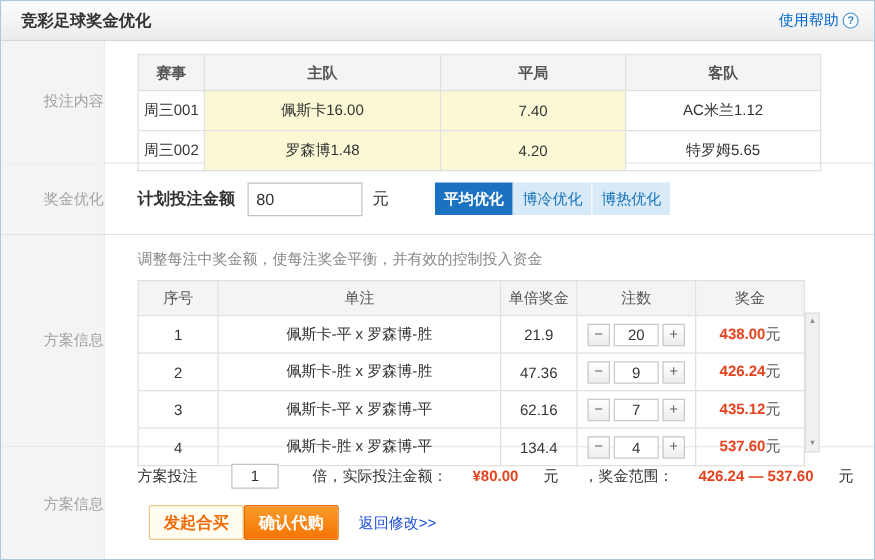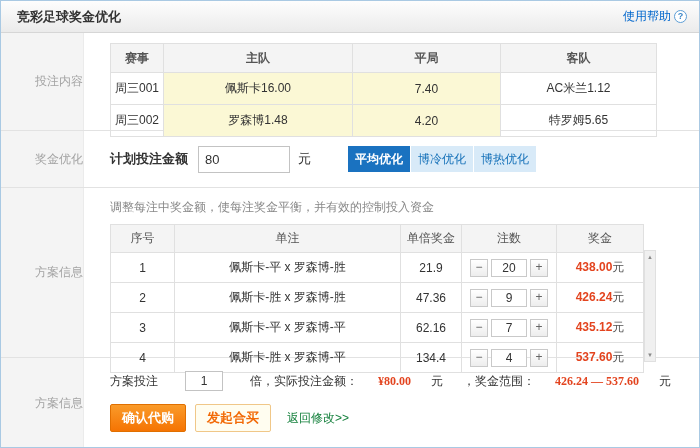--- a/index.html
+++ b/index.html
@@ -43,27 +43,27 @@
   .prize-unit{color:#555;font-weight:normal;}
   .stepper{display:inline-flex;align-items:center;gap:3px;vertical-align:middle;}
   .step-btn{width:18px;height:18px;box-sizing:border-box;border:1px solid #c9c9c9;background:linear-gradient(#fff,#ededed);line-height:15px;text-align:center;color:#666;cursor:pointer;}
   .step-val{width:36px;height:18px;box-sizing:border-box;border:1px solid #c9c9c9;text-align:center;background:#fff;font-size:12px;font-family:inherit;color:#333;padding:0;}
   .vscroll{width:12px;height:112px;margin-top:26px;box-sizing:border-box;background:#f0f0f0;border:1px solid #e0e0e0;display:flex;flex-direction:column;justify-content:space-between;align-items:center;cursor:pointer;}
   .vs-arrow{font-size:6px;color:#8a8a8a;padding:3px 0;line-height:6px;}
   
   .s4 .content{padding-top:13px;}
   .confirm-line{display:flex;align-items:center;color:#333;gap:20px;}
   .mult-input{width:38px;height:20px;box-sizing:border-box;border:1px solid #c3c3c3;text-align:center;margin:0 7px;font-size:12px;font-family:inherit;color:#333;}
-  .red{color:#e3441f;font-weight:bold;font-family:Liberation Serif, serif;}
+  .red{color:#e3441f;font-weight:bold;}
   .dark{color:#333;}
   .confirm-buttons{display:flex;align-items:center;margin-top:13px;}
   .btn{height:28px;width:76px;box-sizing:border-box;font-size:13px;font-weight:bold;border-radius:2px;cursor:pointer;font-family:inherit;}
   .btn-purchase{background:linear-gradient(#fa9b2a,#f57403);border:1px solid #e06f00;color:#fff;}
   .btn-group{background:#fffdf0;border:1px solid #f0c788;color:#f26a07;margin-left:9px;}
-  .back-link{color:#15803d;margin-left:16px;cursor:pointer;}
+  .back-link{color:#1d4ed8;margin-left:16px;cursor:pointer;}
 </style>
 </head>
 <body>
 
 <div class="page">
 
   <div class="hdr">
     <span class="hdr-title">竞彩足球奖金优化</span>
     <span class="help">
       <span>使用帮助</span>
@@ -217,20 +217,20 @@
         <span>方案投注</span>
         <input class="mult-input" type="text" value="1" style="">
         <span>倍，实际投注金额：</span>
         <span class="red">¥80.00</span>
         <span class="dark">元</span>
         <span>，奖金范围：</span>
         <span class="red">426.24 — 537.60</span>
         <span class="dark">元</span>
       </div>
       <div class="confirm-buttons">
+        <button class="btn btn-group">发起合买</button>
         <button class="btn btn-purchase">确认代购</button>
-        <button class="btn btn-group">发起合买</button>
         <span class="back-link">返回修改&gt;&gt;</span>
       </div>
     </div>
   </div>
 
 </div>
 
 </body></html>

